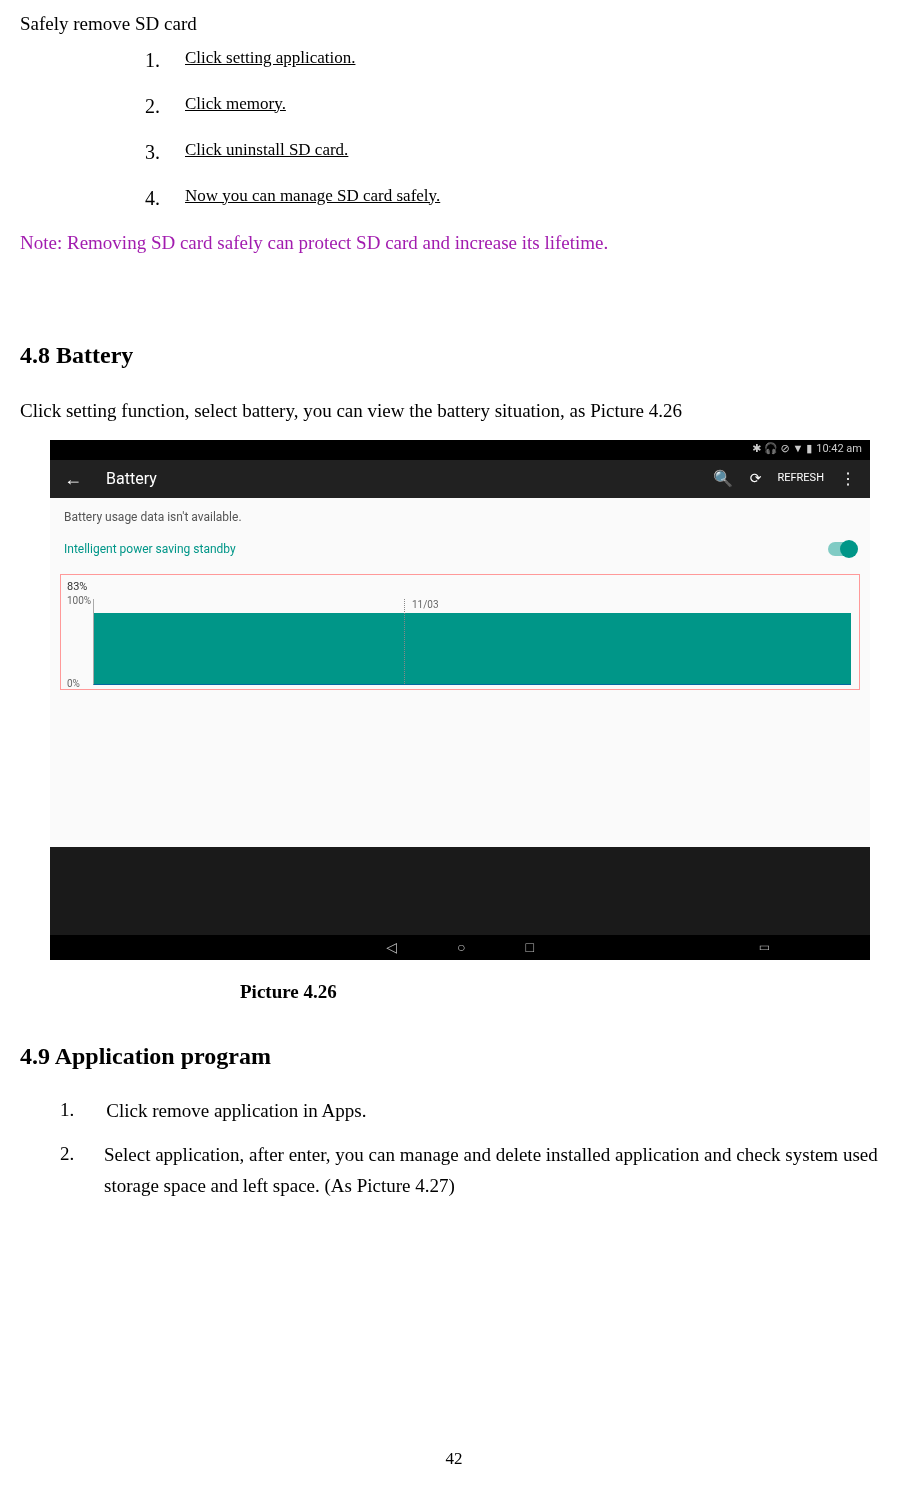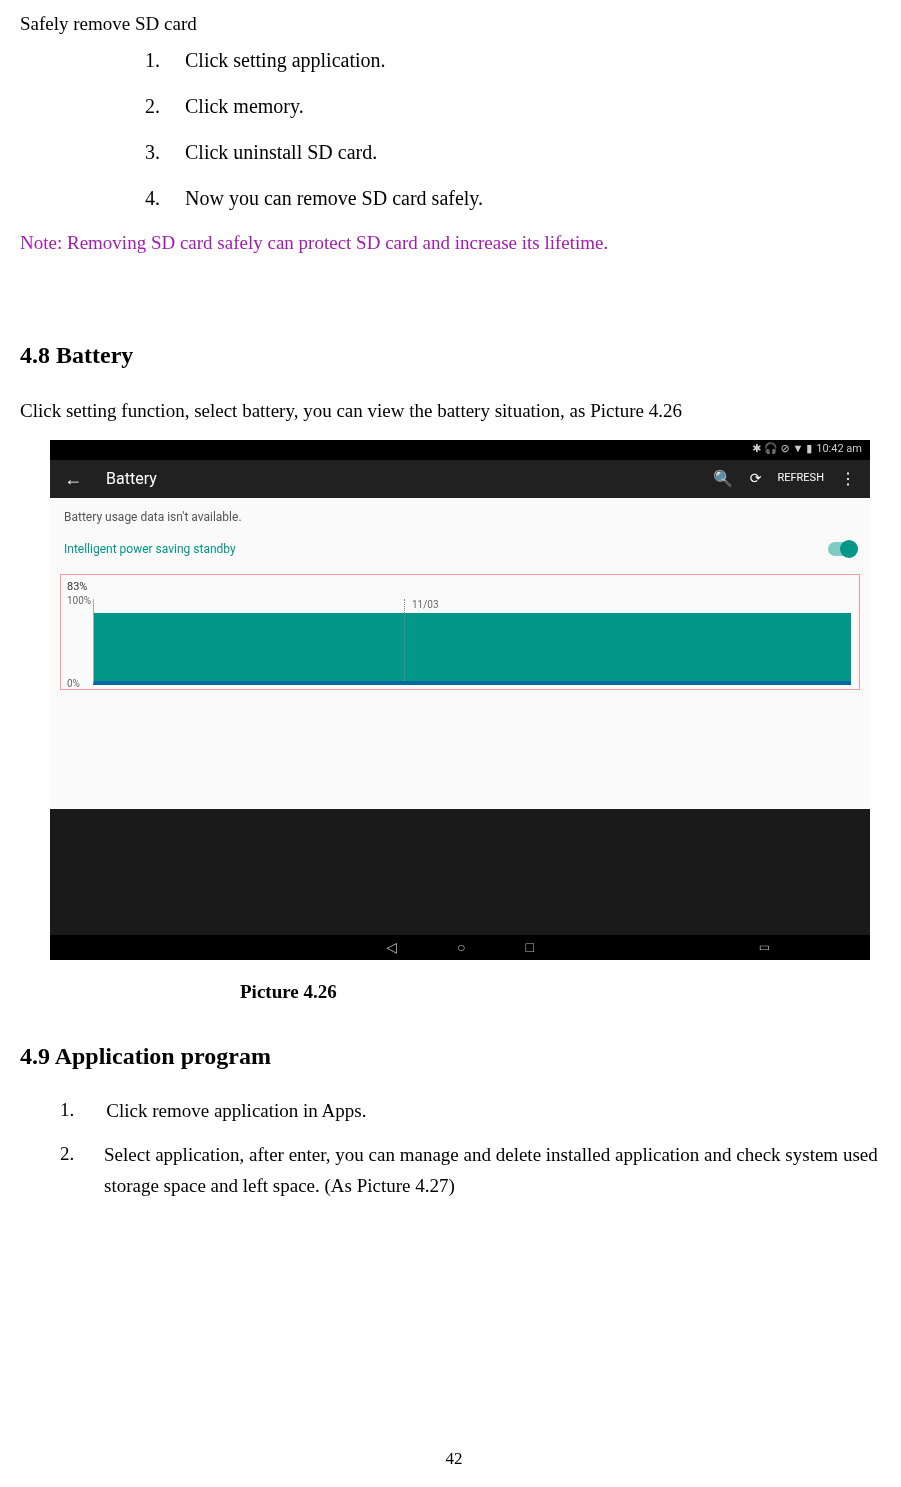--- a/index.html
+++ b/index.html
@@ -29,21 +29,22 @@
     .numbered-list li {
       margin-bottom: 16px;
       display: flex;
     }
     .numbered-list .num {
       font-size: 20px;
       margin-right: 20px;
       min-width: 20px;
     }
     .numbered-list .itext {
-      font-size: 20px;
+      font-size: 17px;
+      text-decoration: underline;
     }
     .note {
       color: #a21caf;
       margin-top: 2px;
       margin-bottom: 40px;
     }
     h2.section {
       font-size: 24px;
       font-weight: bold;
       margin-top: 80px;
@@ -108,21 +109,21 @@
       font-size: 14px;
     }
     .toolbar .refresh-text {
       font-size: 11px;
     }
     .toolbar .more {
       font-size: 16px;
     }
     .content-area {
       background: #fafafa;
-      height: 311px;
+      height: 349px;
       color: #333;
     }
     .info-row {
       padding: 10px 14px;
       font-size: 12px;
       color: #555;
     }
     .toggle-row {
       padding: 4px 14px 10px 14px;
       display: flex;
@@ -179,21 +180,21 @@
       font-size: 10px;
       color: #666;
     }
     .chart-plot {
       position: absolute;
       left: 26px;
       right: 2px;
       top: 2px;
       bottom: 2px;
       border-left: 1px solid #aaa;
-      border-bottom: 4px solid #0369a1;
+      border-bottom: 1px solid #0369a1;
     }
     .chart-fill {
       position: absolute;
       left: 0;
       right: 0;
       top: 17%;
       bottom: 0;
       background: #009688;
     }
     .chart-center-line {
@@ -279,21 +280,21 @@
   <li>
     <span class="num">2.</span>
     <span class="itext">Click memory.</span>
   </li>
   <li>
     <span class="num">3.</span>
     <span class="itext">Click uninstall SD card.</span>
   </li>
   <li>
     <span class="num">4.</span>
-    <span class="itext">Now you can remove SD card safely.</span>
+    <span class="itext">Now you can manage SD card safely.</span>
   </li>
 </ol>
 
 <div class="note">Note: Removing SD card safely can protect SD card and increase its lifetime.</div>
 
 <h2 class="section">4.8   Battery</h2>
 
 <div class="body-text">Click setting function, select battery, you can view the battery situation, as Picture 4.26</div>
 
 <div class="screenshot">

